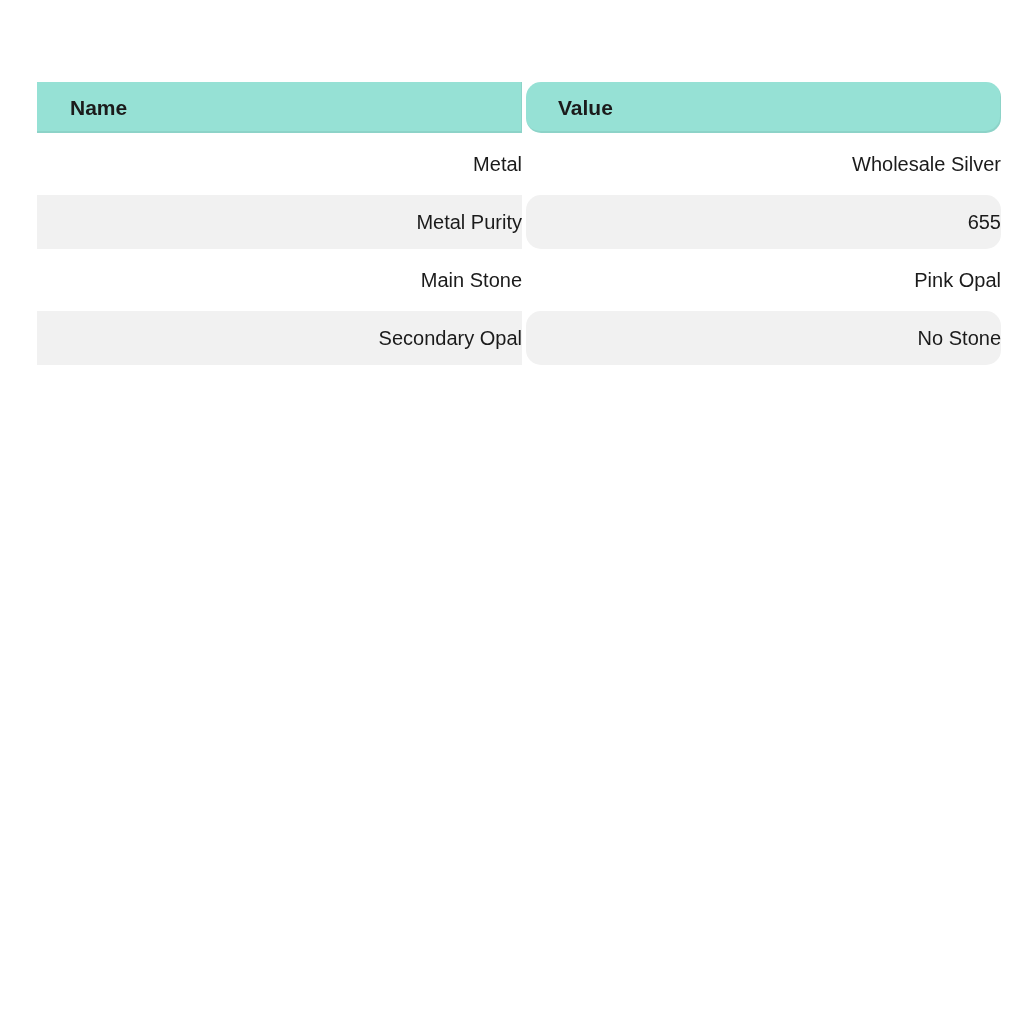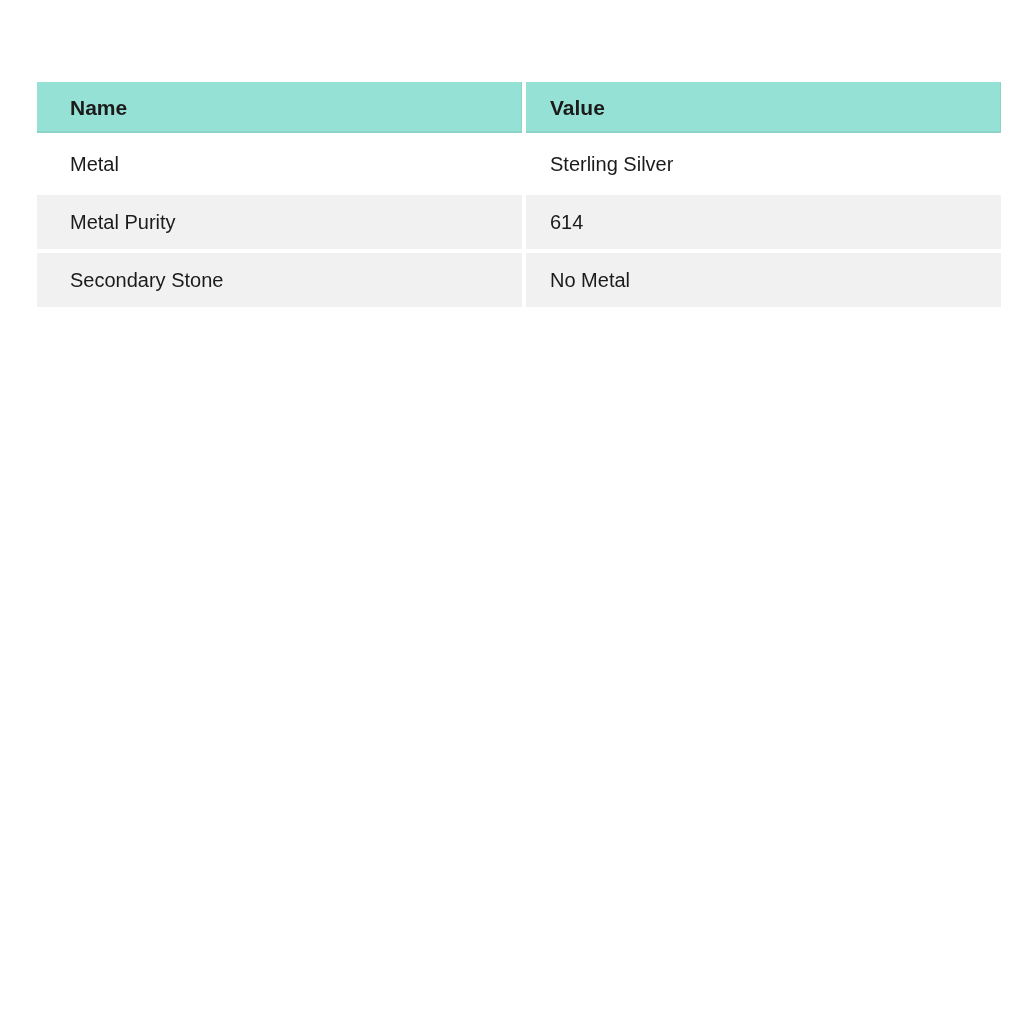--- a/index.html
+++ b/index.html
@@ -42,51 +42,56 @@
     height: 51px;
     background: var(--header-bg, #96e1d5);
     font-weight: 600;
     font-size: 21px;
     box-shadow: inset -1px -2px 0 rgba(0,0,0,0.06);
   }
   td {
     height: 54px;
     font-weight: 400;
     background: var(--row-bg, #ffffff);
+    text-align: right;
   }
   tr.alt td {
     background: var(--row-alt-bg, #f1f1f1);
     margin-top: 48px;
   }
   th.name-col, td.name-col  { padding-left: 33px; }
-  th.value-col, td.value-col { padding-left: 24px; }
+  th.value-col, td.value-col { padding-left: 32px; border-radius: 15px; }
 </style>
 </head>
 <body>
 
 <div class="page">
   <table class="attributes">
     <colgroup>
       <col class="col-name">
       <col class="col-value">
     </colgroup>
     <thead>
       <tr>
         <th class="name-col">Name</th>
         <th class="value-col">Value</th>
       </tr>
     </thead>
     <tbody>
       <tr>
         <td class="name-col">Metal</td>
-        <td class="value-col">Sterling Silver</td>
+        <td class="value-col">Wholesale Silver</td>
       </tr>
       <tr class="alt">
         <td class="name-col">Metal Purity</td>
-        <td class="value-col">614</td>
+        <td class="value-col">655</td>
+      </tr>
+      <tr>
+        <td class="name-col">Main Stone</td>
+        <td class="value-col">Pink Opal</td>
       </tr>
       <tr class="alt">
-        <td class="name-col">Secondary Stone</td>
-        <td class="value-col">No Metal</td>
+        <td class="name-col">Secondary Opal</td>
+        <td class="value-col">No Stone</td>
       </tr>
     </tbody>
   </table>
 </div>
 
 </body></html>

